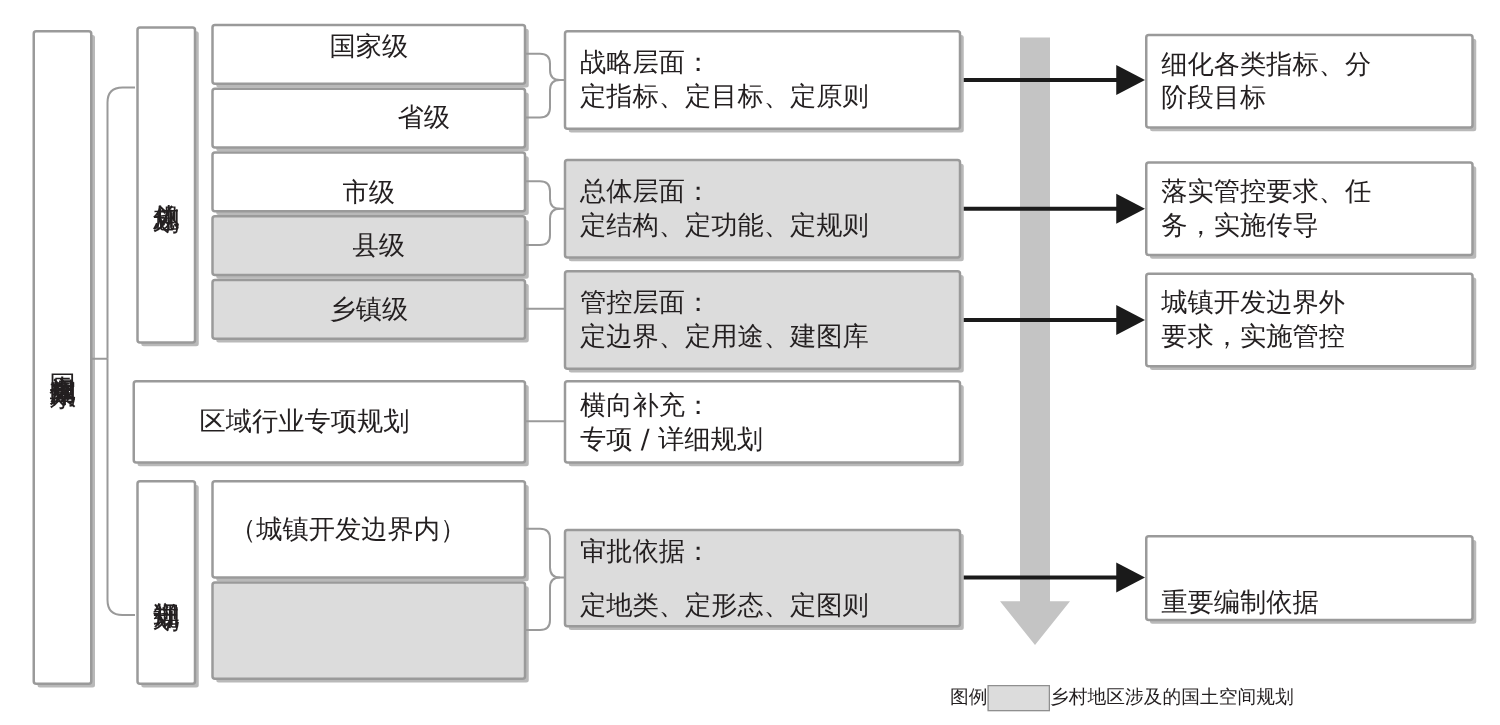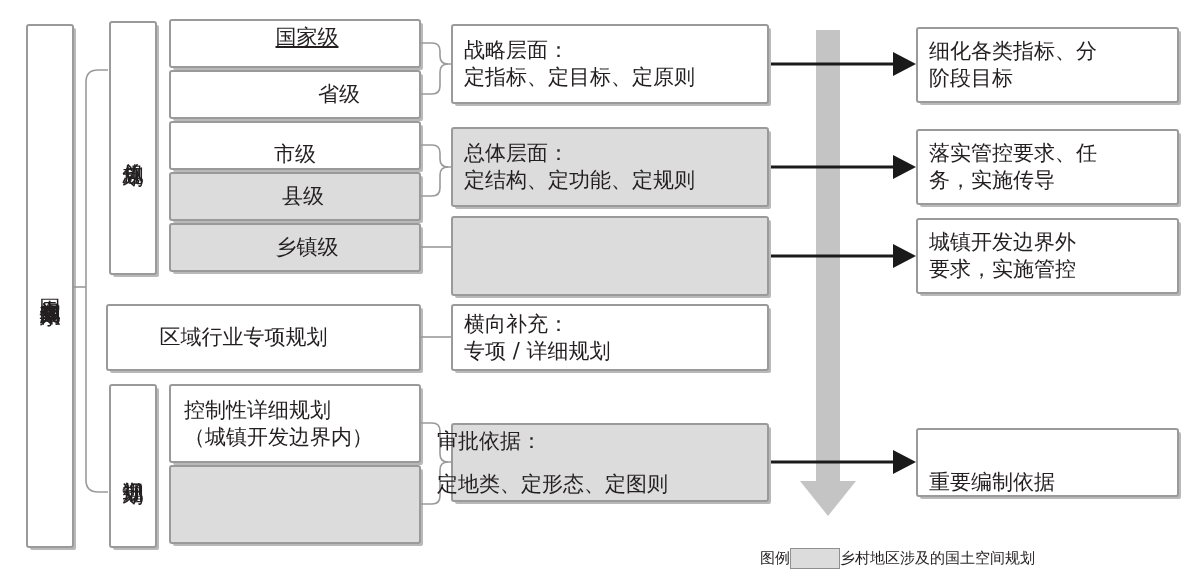--- a/index.html
+++ b/index.html
@@ -39,21 +39,21 @@
     line-height:1.28;
     color:#231f20;
     font-family:"DejaVu Sans","Liberation Sans",sans-serif;
     pointer-events:none;
     white-space:nowrap;
   }
   .h-text.center{align-items:center;text-align:center;}
   .h-text.left{align-items:flex-start;text-align:left;}
   .legend-wrap{
     position:absolute;
-    display:flex;align-items:center;gap:0;
+    display:flex;gap:0;
     font-size:15px;color:#231f20;
     font-family:Liberation Sans, sans-serif;
   }
   .legend-swatch{
     width:48px;height:19px;background:#dcdcdc;border:1.6px solid #8f8f8f;
     display:inline-block;
   }
 </style>
 </head>
 <body>
@@ -198,58 +198,61 @@
       <rect class="box-rect" x="917" y="429" width="261" height="67" rx="2"></rect>
     </g>
 
   </svg>
 
   <div class="v-text" style="left:27px;top:25px;width:46px;height:522px;">国土空间规划体系</div>
 
   <div class="v-text" style="left:110px;top:22px;width:46px;height:252px;">总体规划</div>
   <div class="v-text" style="left:110px;top:385px;width:46px;height:162px;">详细规划</div>
 
-  <div class="h-text center" style="left:182px;top:20px;width:250px;height:34px;text-decoration:underline;">
+  <div class="h-text center" style="left:170px;top:20px;width:250px;height:34px;">
     <span>国家级</span>
   </div>
   <div class="h-text center" style="left:170px;top:71px;width:250px;height:47px;padding-left:44px;">
     <span>省级</span>
   </div>
   <div class="h-text center" style="left:170px;top:122px;width:250px;height:64px;">
     <span>市级</span>
   </div>
   <div class="h-text center" style="left:170px;top:173px;width:266px;height:47px;">
     <span>县级</span>
   </div>
-  <div class="h-text center" style="left:170px;top:224px;width:250px;height:47px;padding-left:12px;">
+  <div class="h-text center" style="left:170px;top:224px;width:250px;height:47px;">
     <span>乡镇级</span>
   </div>
 
   <div class="h-text center" style="left:107px;top:305px;width:273px;height:65px;">
     <span>区域行业专项规划</span>
   </div>
 
   <div class="h-text left" style="left:184px;top:385px;width:236px;height:77px;">
-    <span>控制性详细规划</span>
     <span>（城镇开发边界内）</span>
   </div>
 
   <div class="h-text left" style="left:464px;top:25px;width:300px;height:78px;">
     <span>战略层面：</span>
     <span>定指标、定目标、定原则</span>
   </div>
   <div class="h-text left" style="left:464px;top:128px;width:300px;height:78px;">
     <span>总体层面：</span>
     <span>定结构、定功能、定规则</span>
   </div>
+  <div class="h-text left" style="left:464px;top:217px;width:300px;height:78px;">
+    <span>管控层面：</span>
+    <span>定边界、定用途、建图库</span>
+  </div>
   <div class="h-text left" style="left:464px;top:305px;width:300px;height:65px;">
     <span>横向补充：</span>
     <span>专项 / 详细规划</span>
   </div>
-  <div class="h-text left" style="left:437px;top:424px;width:300px;height:77px;gap:16px;">
+  <div class="h-text left" style="left:464px;top:424px;width:300px;height:77px;gap:16px;">
     <span>审批依据：</span>
     <span>定地类、定形态、定图则</span>
   </div>
 
   <div class="h-text left" style="left:929px;top:28px;width:244px;height:74px;">
     <span>细化各类指标、分</span>
     <span>阶段目标</span>
   </div>
   <div class="h-text left" style="left:929px;top:130px;width:244px;height:74px;">
     <span>落实管控要求、任</span>

